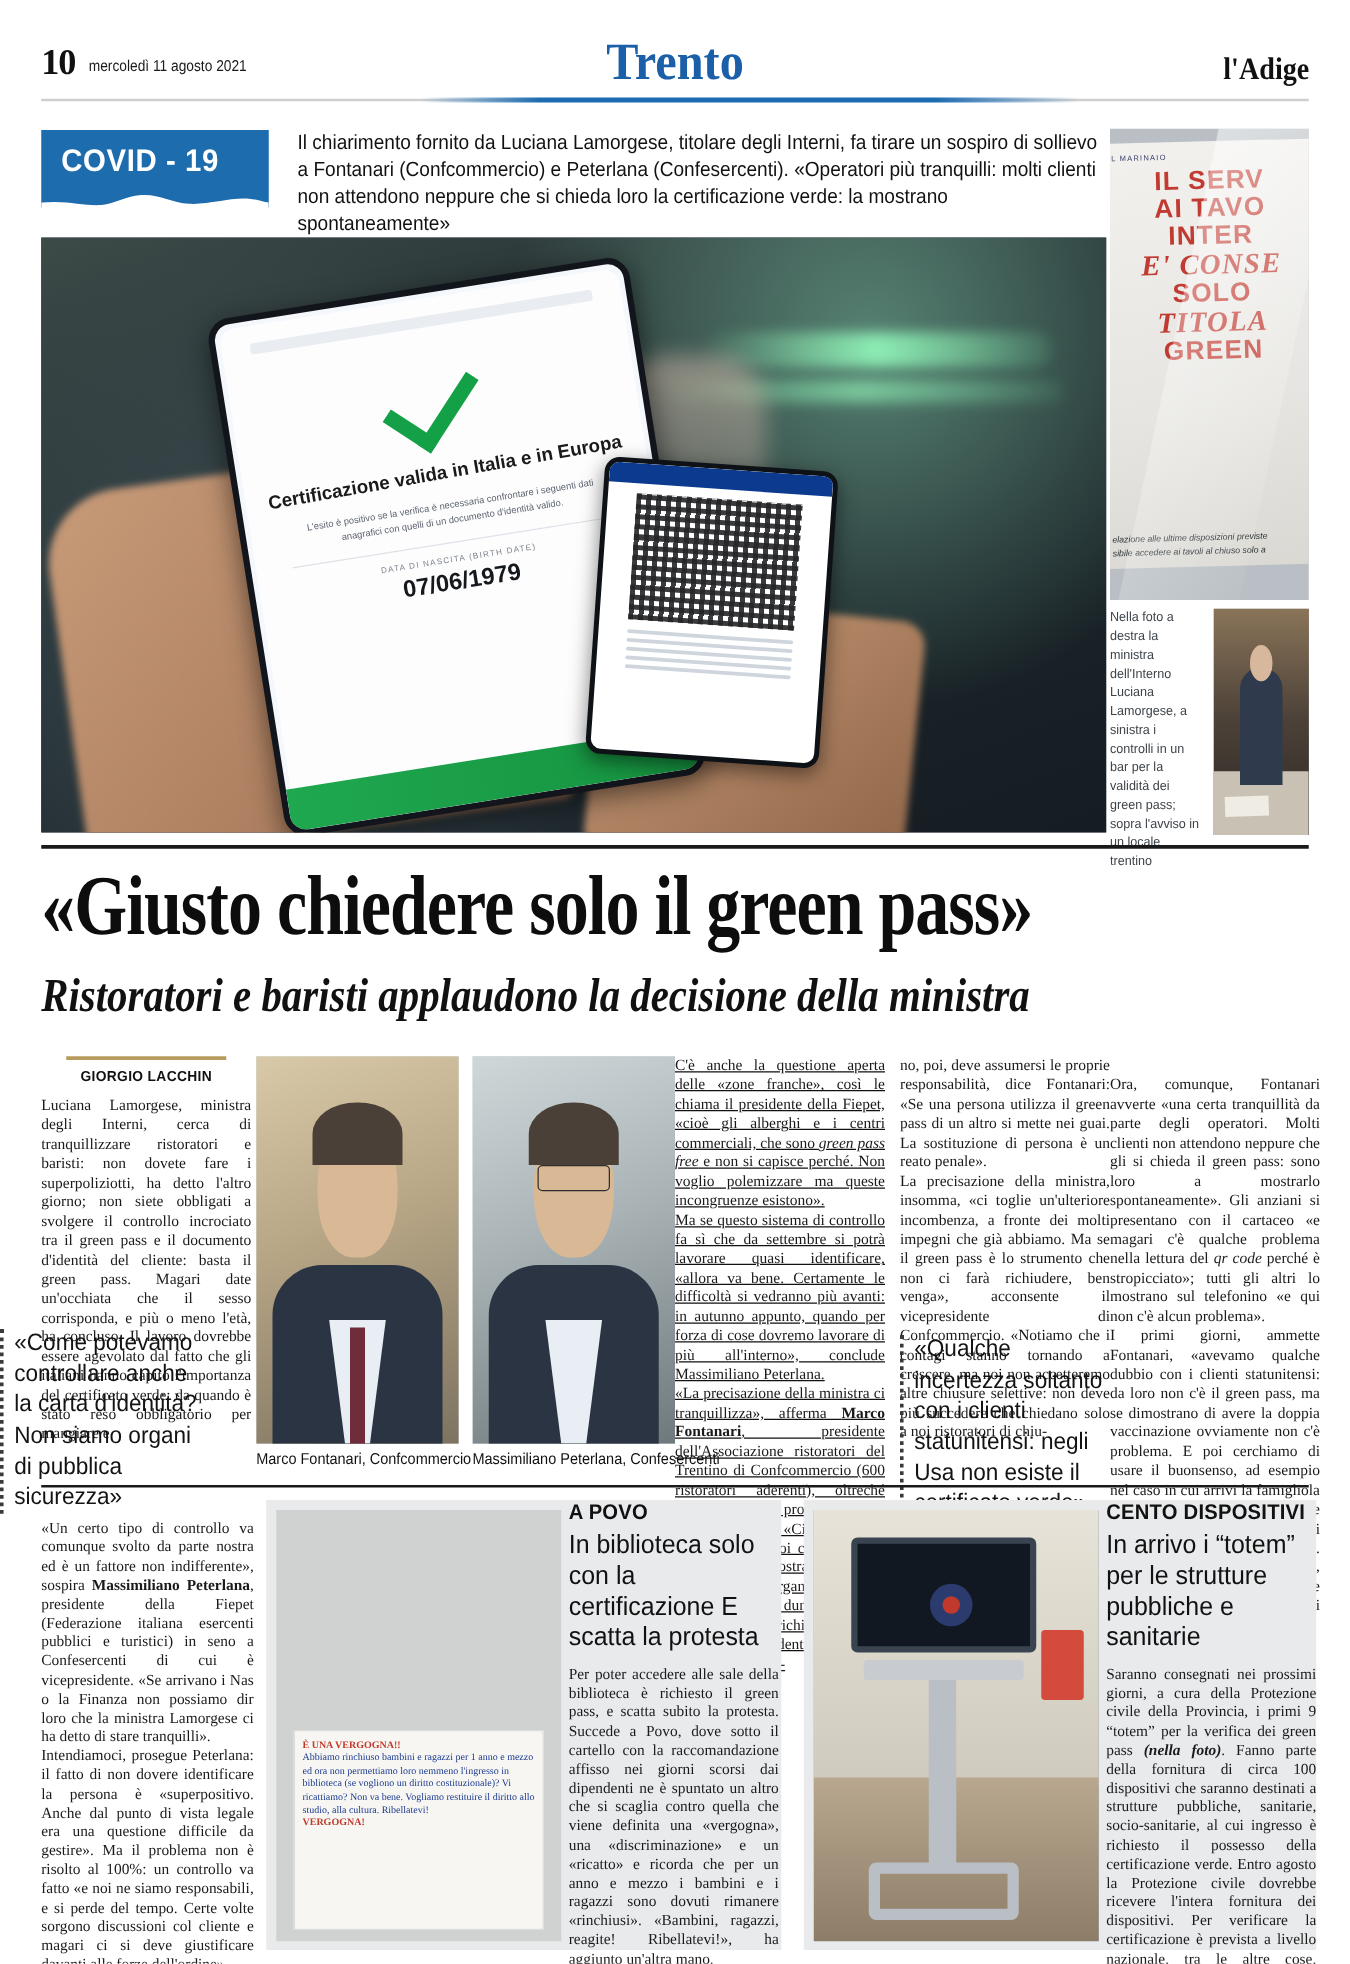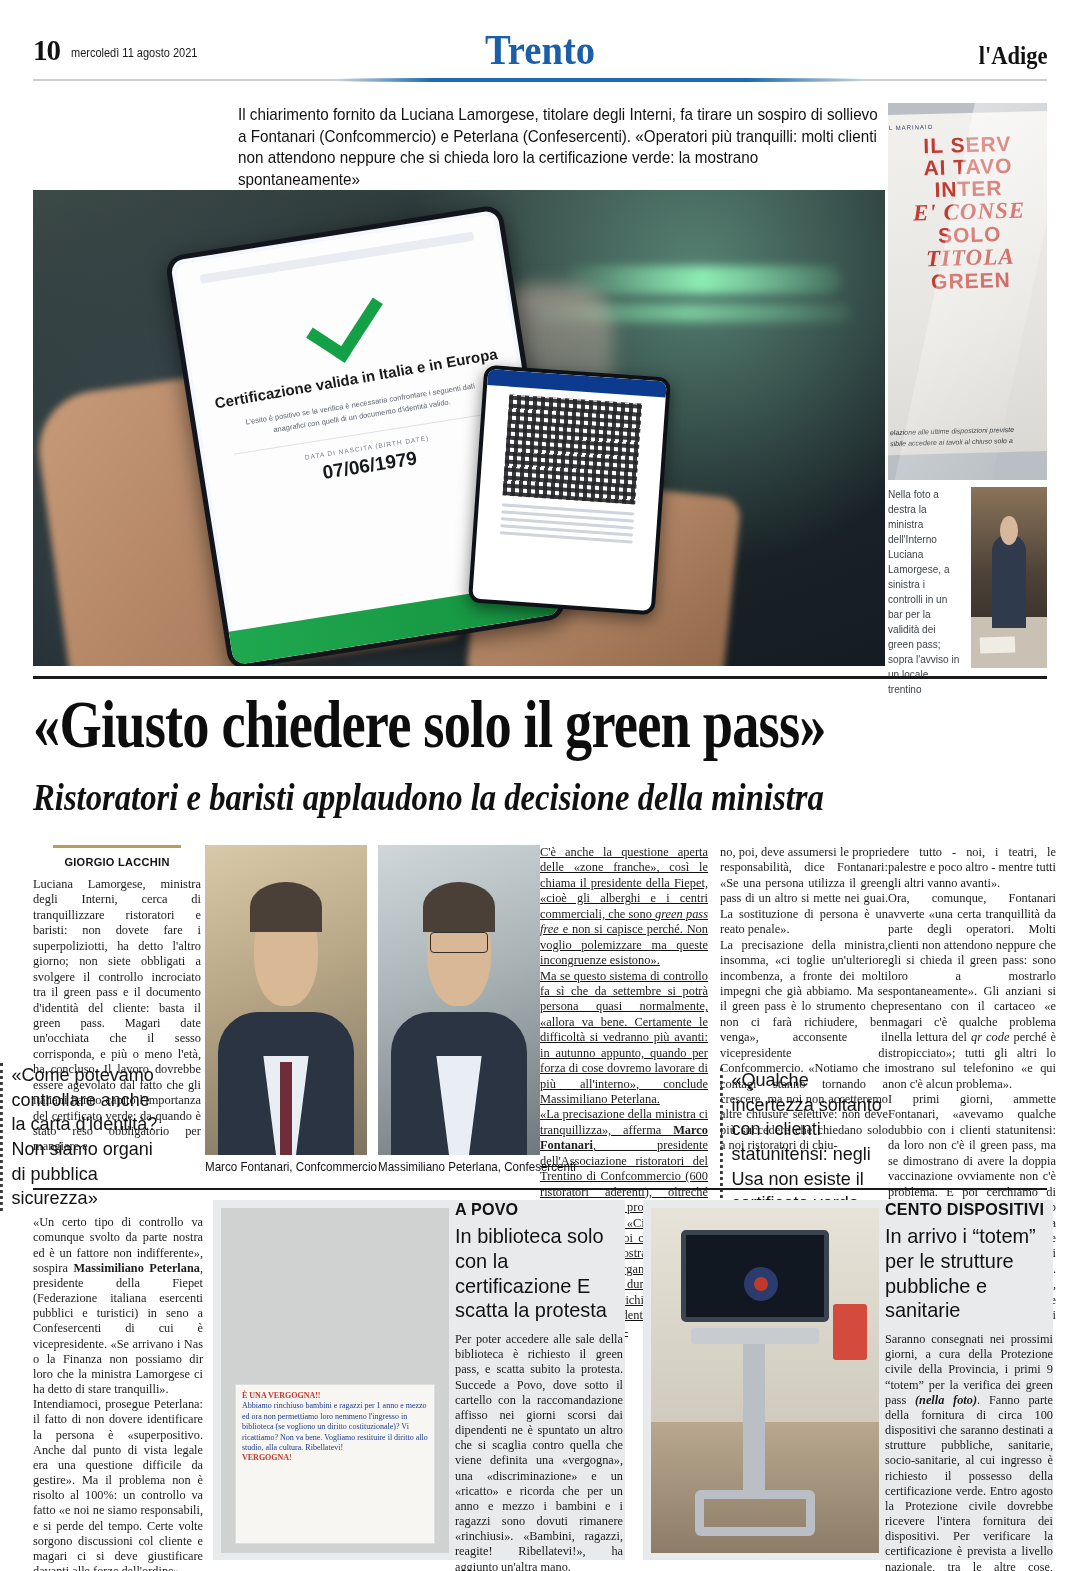--- a/index.html
+++ b/index.html
@@ -360,20 +360,26 @@
     <div class="page-num">10</div>
     <div class="page-date">mercoledì 11 agosto 2021</div>
     <div class="section-title">Trento</div>
     <div class="paper-logo">l'Adige</div>
   </div>
   <div class="rule-wrap">
     <div class="rule-grey"></div>
     <div class="rule-blue"></div>
   </div>
 
+  <div class="covid-badge">
+    <div class="lbl">COVID - 19</div>
+    <svg class="torn" viewBox="0 0 182 16" preserveAspectRatio="none">
+      <path d="M0,16 L0,11 C22,9 34,14 48,13 C60,12 66,6 80,5 C94,4 104,11 118,12 C134,13 150,7 166,8 C174,8.5 178,11 182,11 L182,16 Z" fill="#ffffff"></path>
+    </svg>
+  </div>
   <div class="kicker">Il chiarimento fornito da Luciana Lamorgese, titolare degli Interni, fa tirare un sospiro di sollievo a Fontanari (Confcommercio) e Peterlana (Confesercenti). «Operatori più tranquilli: molti clienti non attendono neppure che si chieda loro la certificazione verde: la mostrano spontaneamente»</div>
 
   <div class="hero-photo">
     <div class="hero-bg"></div>
     <div class="hero-neon"></div>
     <div class="hero-neon b"></div>
     <div class="hero-blur-person"></div>
     <div class="hand"></div>
     <div class="hand2"></div>
 
@@ -439,35 +445,35 @@
 
     <div class="col c1">
       <div class="byline-rule"></div>
       <div class="byline">GIORGIO LACCHIN</div>
       <div class="body-txt">Luciana Lamorgese, ministra degli Interni, cerca di tranquillizzare ristoratori e baristi: non dovete fare i superpoliziotti, ha detto l'altro giorno; non siete obbligati a svolgere il controllo incrociato tra il green pass e il documento d'identità del cliente: basta il green pass. Magari date un'occhiata che il sesso corrisponda, e più o meno l'età, ha concluso. Il lavoro dovrebbe essere agevolato dal fatto che gli italiani hanno capito l'importanza del certificato verde: da quando è stato reso obbligatorio per mangiare e</div>
     </div>
 
     <div class="col c2">
       <div class="body-txt">
         <span>C'è anche la questione aperta delle «zone franche», così le chiama il presidente della Fiepet, «cioè gli alberghi e i centri commerciali, che sono </span><i>green pass free</i><span> e non si capisce perché. Non voglio polemizzare ma queste incongruenze esistono».</span><br>
-        <span>Ma se questo sistema di controllo fa sì che da settembre si potrà persona quasi normalmente, «allora va bene. Certamente le difficoltà si vedranno più avanti: in autunno appunto, quando per forza di cose dovremo lavorare di più all'interno», conclude Massimiliano Peterlana.</span><br>
+        <span>Ma se questo sistema di controllo fa sì che da settembre si potrà lavorare quasi identificare, «allora va bene. Certamente le difficoltà si vedranno più avanti: in autunno appunto, quando per forza di cose dovremo lavorare di più all'interno», conclude Massimiliano Peterlana.</span><br>
         <span>«La precisazione della ministra ci tranquillizza», afferma </span><b>Marco Fontanari</b><span>, presidente dell'Associazione ristoratori del Trentino di Confcommercio (600 ristoratori aderenti), oltreché vicepresidente provinciale di Confcommercio. «Ci toglie anche dall'imbarazzo coi clienti e va a certificare una nostra sensazione: noi non siamo organi di pubblica sicurezza e dunque come potremmo richiedere il documento d'identità a una persona?». Ognu-</span>
       </div>
     </div>
 
     <div class="col c3">
       <div class="body-txt">
         <span>no, poi, deve assumersi le proprie responsabilità, dice Fontanari: «Se una persona utilizza il green pass di un altro si mette nei guai. La sostituzione di persona è un reato penale».</span><br>
         <span>La precisazione della ministra, insomma, «ci toglie un'ulteriore incombenza, a fronte dei molti impegni che già abbiamo. Ma se il green pass è lo strumento che non ci farà richiudere, ben venga», acconsente il vicepresidente di Confcommercio. «Notiamo che i contagi stanno tornando a crescere, ma noi non accetteremo altre chiusure selettive: non deve più succedere che chiedano solo a noi ristoratori di chiu-</span>
       </div>
     </div>
 
     <div class="col c4">
       <div class="body-txt">
-        <span>dere tutto - noi, i teatri, le palestre e poco altro - mentre tutti gli altri vanno avanti».</span><br>
+        <br>
         <span>Ora, comunque, Fontanari avverte «una certa tranquillità da parte degli operatori. Molti clienti non attendono neppure che gli si chieda il green pass: sono loro a mostrarlo spontaneamente». Gli anziani si presentano con il cartaceo «e magari c'è qualche problema nella lettura del </span><i>qr code</i><span> perché è stropicciato»; tutti gli altri lo mostrano sul telefonino «e qui non c'è alcun problema».</span><br>
         <span>I primi giorni, ammette Fontanari, «avevamo qualche dubbio con i clienti statunitensi: da loro non c'è il green pass, ma se dimostrano di avere la doppia vaccinazione ovviamente non c'è problema. E poi cerchiamo di usare il buonsenso, ad esempio nel caso in cui arrivi la famigliola con il figlio che proprio durante la vacanza ha compiuto gli anni richiesti per fare la vaccinazione. Il bel tempo di questi giorni, peraltro, ci sta aiutando. La gente preferisce mangiare negli spazi esterni dei locali».</span>
       </div>
     </div>
   </div>
 
   <div class="pullquote pq1">
     <div class="pq-inner">«Come potevamo controllare anche la carta d'identità? Non siamo organi di pubblica sicurezza»</div>
   </div>
   <div class="pullquote pq2">

